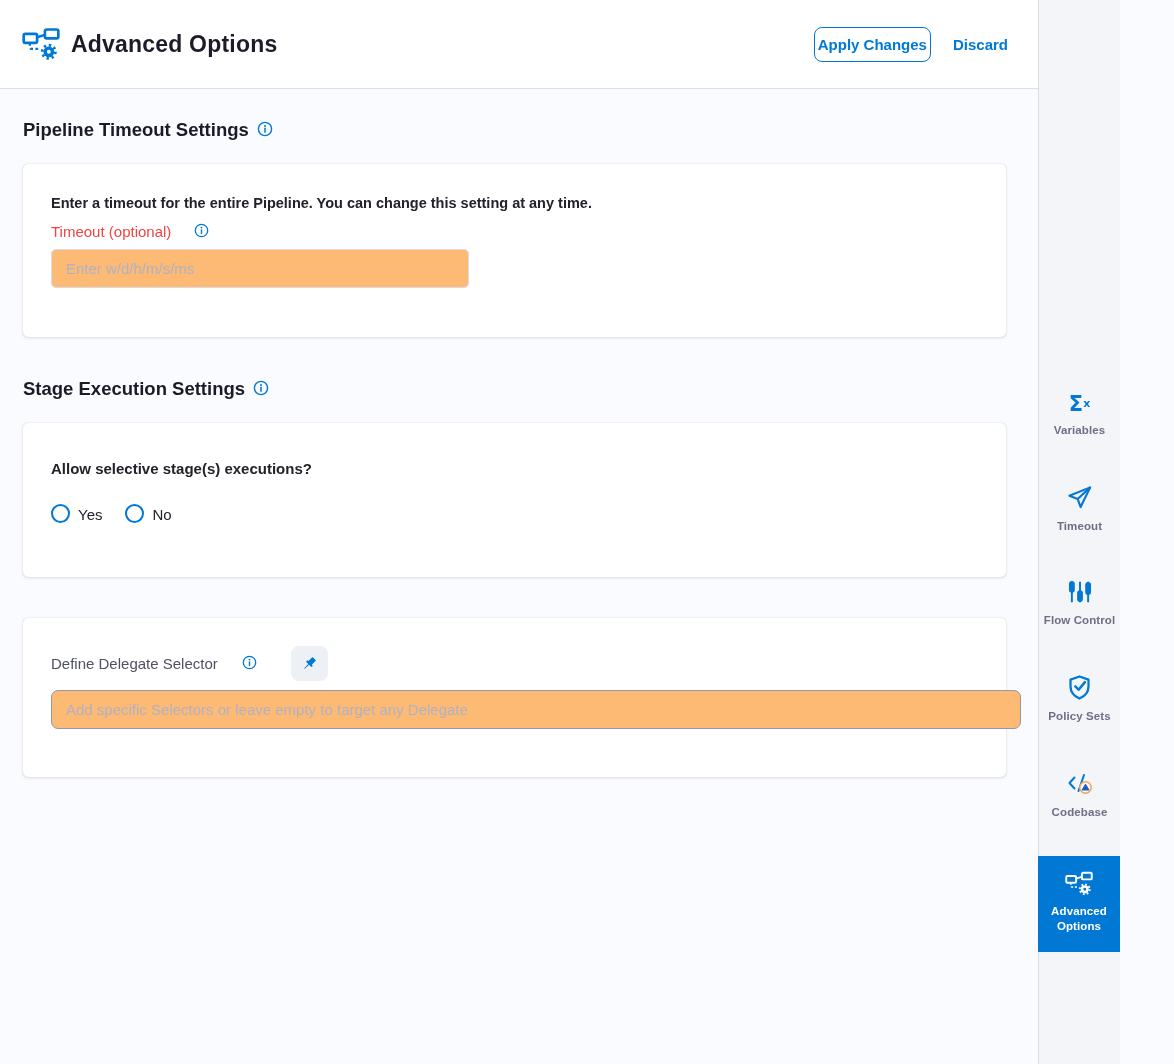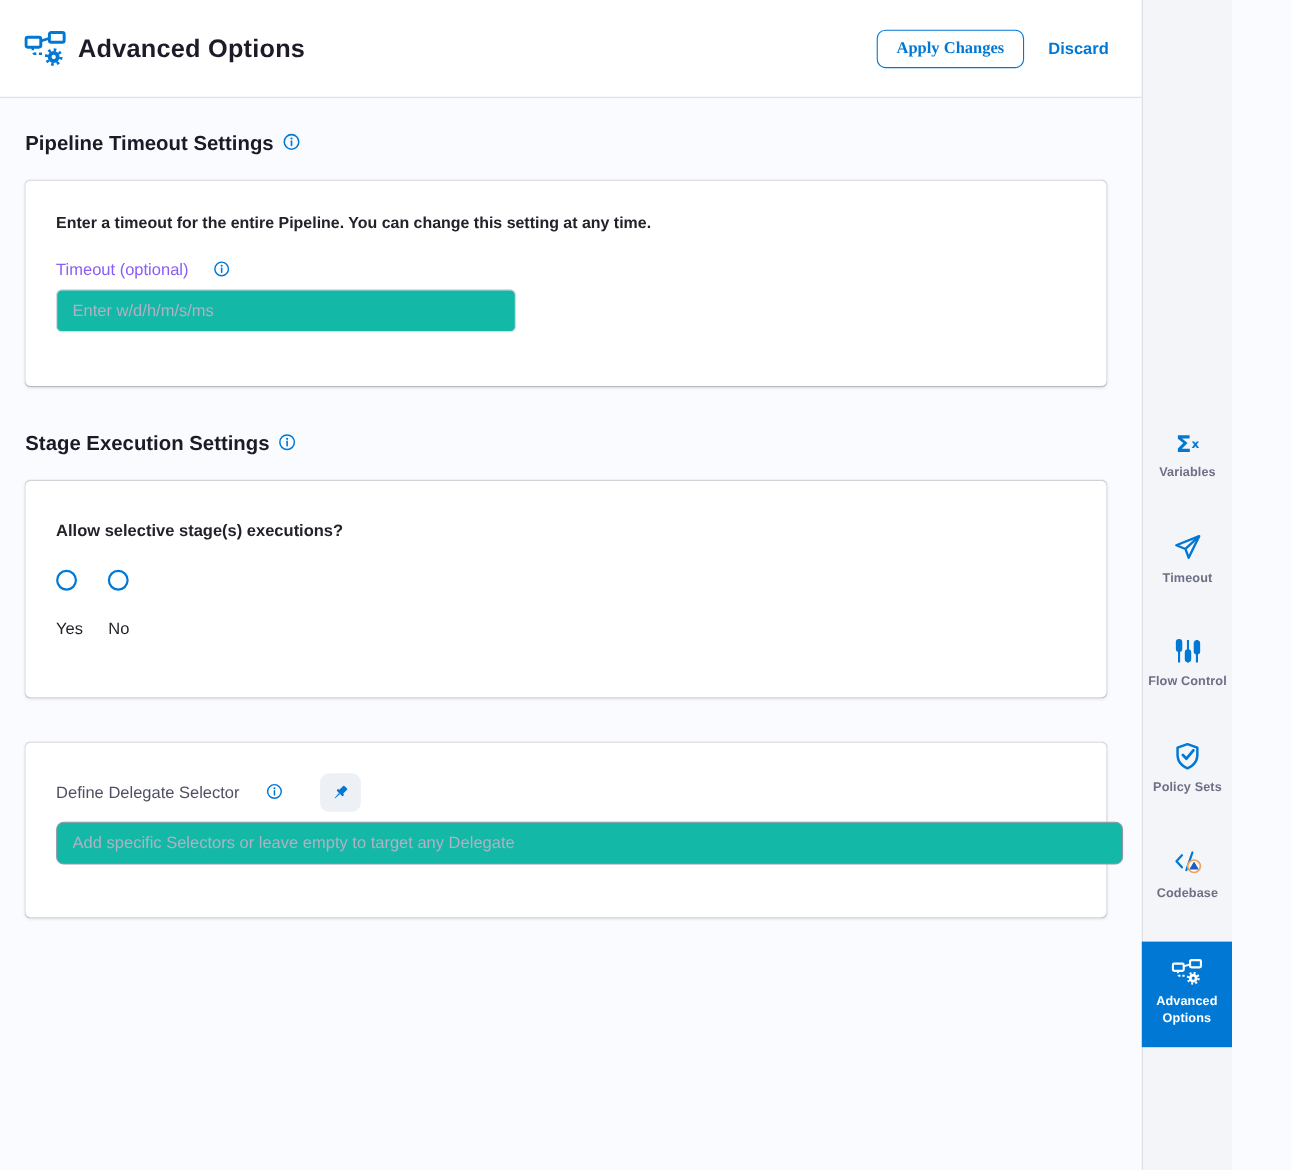--- a/index.html
+++ b/index.html
@@ -23,24 +23,24 @@
     border-bottom:1px solid #dcdde5;
     display:flex; align-items:center;
     padding:0 28px 0 22px;
   }
   .header-icon { color:#0278d5; display:flex; margin-right:11px; }
   .header-title {
     font-size:23px; font-weight:bold; color:#1c1c28; flex:1;
     letter-spacing:.2px;
   }
   .apply-btn {
-    font-family:Liberation Serif, serif;
+    font-family:Liberation Sans, sans-serif;
     border:1.6px solid #0278d5; color:#0278d5; background:#ffffff;
     font-size:15px; font-weight:bold;
-    padding:8px 17px; border-radius:8px; margin-right:20px; cursor:pointer;
+    padding:8px 3px; border-radius:8px; margin-right:20px; cursor:pointer;
   }
   .discard-btn {
     font-family:inherit;
     border:none; background:none; color:#0278d5;
     font-size:15px; font-weight:bold; cursor:pointer; padding:6px 2px;
   }
   .content { padding:30px 32px 0 23px; }
   .section { margin-bottom:41px; }
   .section-heading {
     display:flex; align-items:center; gap:8px;
@@ -51,38 +51,38 @@
     background:#ffffff; border-radius:5px; margin-top:23px;
     box-shadow:0 0 1px rgba(40,41,61,.25), 0 1px 3px rgba(96,97,112,.18);
   }
   .card-timeout { padding:31px 28px 49px 28px; }
   .card-stage   { padding:37px 28px 54px 28px; }
   .card-delegate{ padding:28px 28px 48px 28px; }
   .card-public  { padding:41px 28px 41px 28px; }
 
   .card-desc { font-size:14.5px; font-weight:bold; color:#22222a; }
   .field-label-row {
-    display:flex; align-items:center; gap:23px; margin-top:26px;
-    font-size:15px; color:#8b5cf6;
+    display:flex; align-items:center; gap:23px; margin-top:12px;
+    font-size:15px; color:#ef4444;
   }
   .text-input {
     font-family:inherit;
     display:block; margin-top:9px;
     height:39px; padding:0 14px;
     border:1px solid #d9dae4; border-radius:5px;
-    font-size:15px; color:#22222a; background:#14b8a6;
+    font-size:15px; color:#22222a; background:#fdba74;
     outline:none;
   }
   .text-input::placeholder { color:#b0b1c4; }
   .timeout-input { width:418px; }
   .delegate-input { width:970px; border-color:#9596a9; border-radius:7px; }
 
   .question { font-size:15px; font-weight:bold; color:#22222a; }
   .radio-row { display:flex; align-items:center; gap:23px; margin-top:27px; }
-  .radio-option { display:flex; align-items:flex-start; gap:26px; cursor:pointer;flex-direction:column; }
+  .radio-option { display:flex; align-items:flex-end; gap:8px; cursor:pointer; }
   .radio-circle {
     width:19px; height:19px; border-radius:50%;
     border:2px solid #0278d5; background:#fff; flex:none;
   }
   .radio-label { font-size:15px; color:#22222a; }
 
   .delegate-label-row { display:flex; align-items:center;gap:17px; }
   .delegate-label { font-size:15px; color:#4f5162; }
   .delegate-label-row .info-icon { margin-left:7px; }
   .pin-btn {

